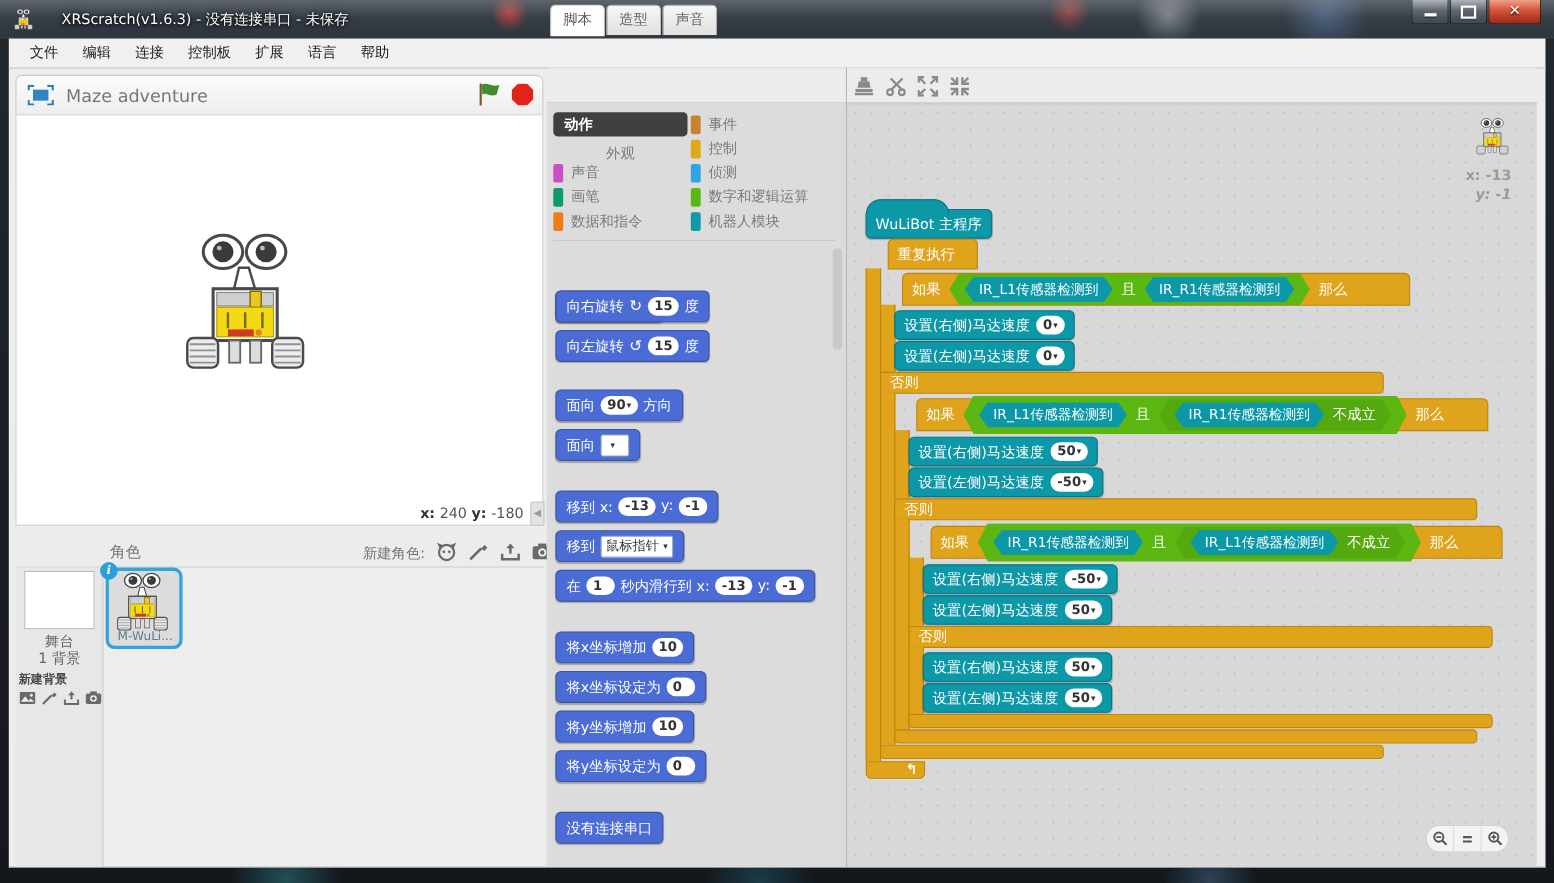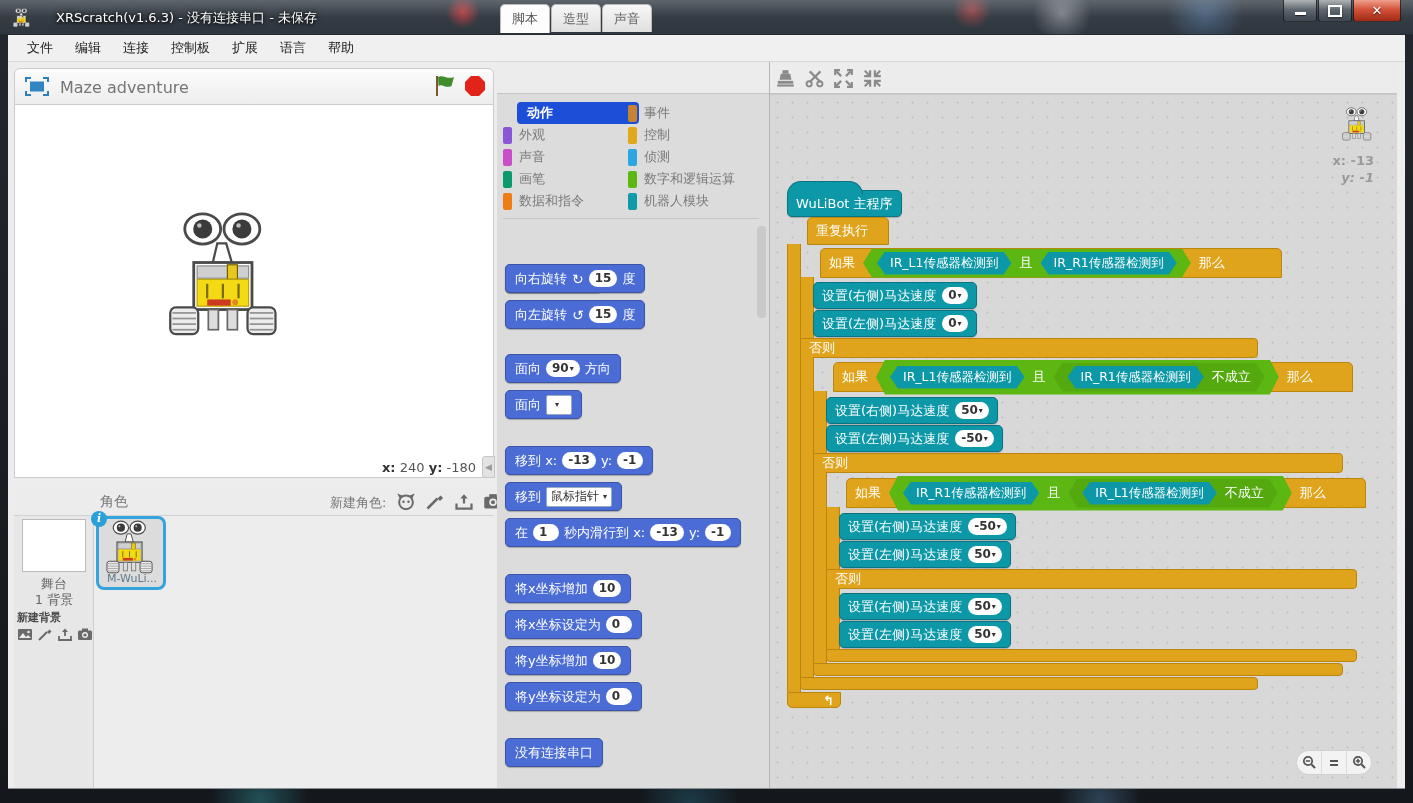--- a/index.html
+++ b/index.html
@@ -336,24 +336,24 @@
 <div class="abs sprite-name">M-WuLi...</div>
 <div class="abs info-badge">i</div>
 
 <div class="abs tabstrip"></div>
 <div class="abs tab active" style="left:500px;">脚本</div>
 <div class="abs tab" style="left:551px;">造型</div>
 <div class="abs tab" style="left:602px;">声音</div>
 
 <div class="abs palette">
   <div id="cats">
-      <div class="cat sel" style="left: 20px; top: 8px; background: #1d4ed8;">
+      <div class="cat sel" style="left: 6px; top: 8px; background: #404040;">
         <span class="cl">动作</span>
       </div>
-      <div class="cat" style="left: 6px; top: 30px;">
+      <div class="cat" style="left: 6px; top: 30px; flex-direction: column;">
         <span class="sw" style="background: rgb(138, 85, 215);"></span>
         <span class="cl">外观</span>
       </div>
       <div class="cat" style="left: 6px; top: 52px;">
         <span class="sw" style="background: rgb(201, 79, 201);"></span>
         <span class="cl">声音</span>
       </div>
       <div class="cat" style="left: 6px; top: 74px;">
         <span class="sw" style="background: rgb(11, 154, 109);"></span>
         <span class="cl">画笔</span>

